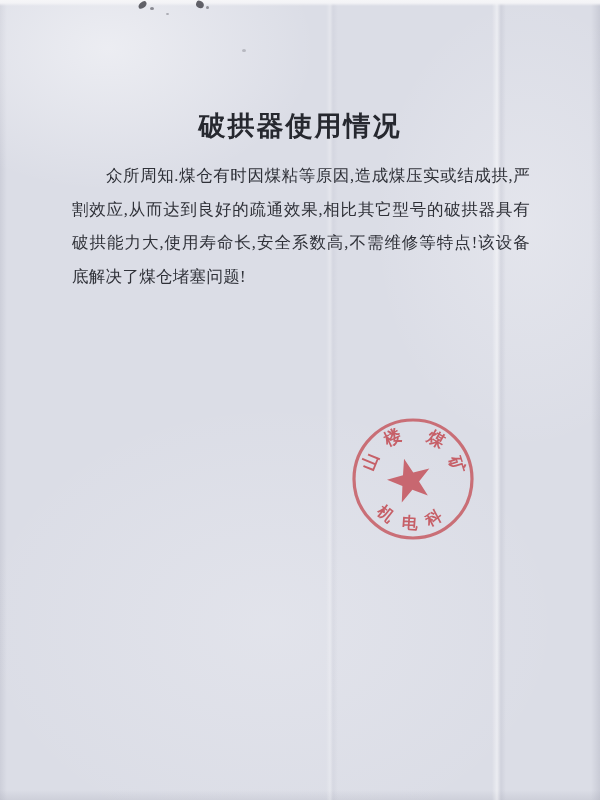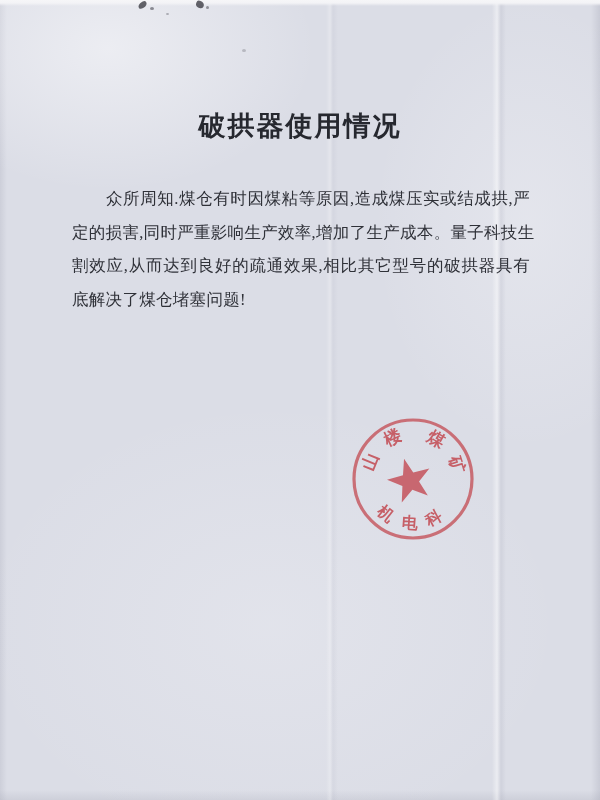--- a/index.html
+++ b/index.html
@@ -31,21 +31,21 @@
   .s5{left:166px;top:13px;width:3px;height:2px;border-radius:50%;opacity:.35;}
   .s6{left:242px;top:49px;width:4px;height:3px;border-radius:50%;opacity:.25;}
 
   .title{
     position:absolute;left:0;top:108px;width:600px;margin:0;
     text-align:center;
     font-size:27px;font-weight:bold;letter-spacing:2px;
     color:#26282f;
   }
   .body-text{
-    position:absolute;left:72px;top:182px;width:458px;
+    position:absolute;left:72px;top:159px;width:458px;
     font-size:16.5px;line-height:33.6px;
     color:#2f3138;
     letter-spacing:.3px;
   }
   .line{
     margin:0;
     text-align:justify;text-align-last:justify;
     -moz-text-align-last:justify;
     text-justify:inter-character;
     white-space:nowrap;
@@ -73,22 +73,22 @@
   <div class="smudge s2"></div>
   <div class="smudge s3"></div>
   <div class="smudge s4"></div>
   <div class="smudge s5"></div>
   <div class="smudge s6"></div>
 
   <h1 class="title">破拱器使用情况</h1>
 
   <div class="body-text">
     <p class="line indent">众所周知.煤仓有时因煤粘等原因,造成煤压实或结成拱,严</p>
-    <p class="line">定的损害,同时严重影响生产效率,增加了生产成本。量子科技生</p>
     <p class="line">割效应,从而达到良好的疏通效果,相比其它型号的破拱器具有</p>
+    <p class="line">破拱能力大,使用寿命长,安全系数高,不需维修等特点!该设备</p>
     <p class="line short">底解决了煤仓堵塞问题!</p>
   </div>
 
   <svg class="stamp" width="136" height="132" viewBox="0 0 136 132" aria-hidden="true">
     <circle cx="67" cy="64" r="59"></circle>
     <path class="star" transform="translate(64,66) rotate(-15)" d="M0,-23 L5.3,-7.3 L21.9,-7.1 L8.6,2.8 L13.5,18.6 L0,9 L-13.5,18.6 L-8.6,2.8 L-21.9,-7.1 L-5.3,-7.3 Z"></path>
     <text transform="translate(24.4,46.8) rotate(-68)">山</text>
     <text transform="translate(46.8,22.7) rotate(-26)">楼</text>
     <text transform="translate(90,24.2) rotate(30)">煤</text>
     <text opacity="0.55" transform="translate(110.7,49.8) rotate(72)">矿</text>

